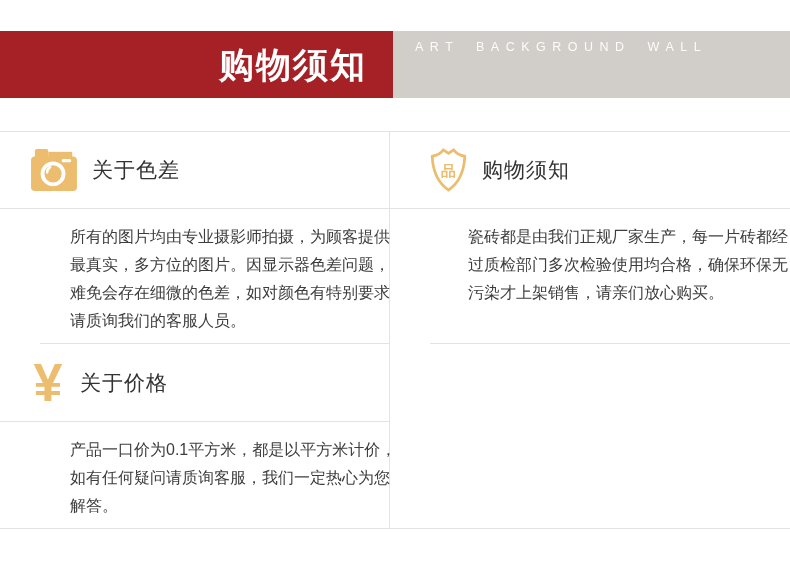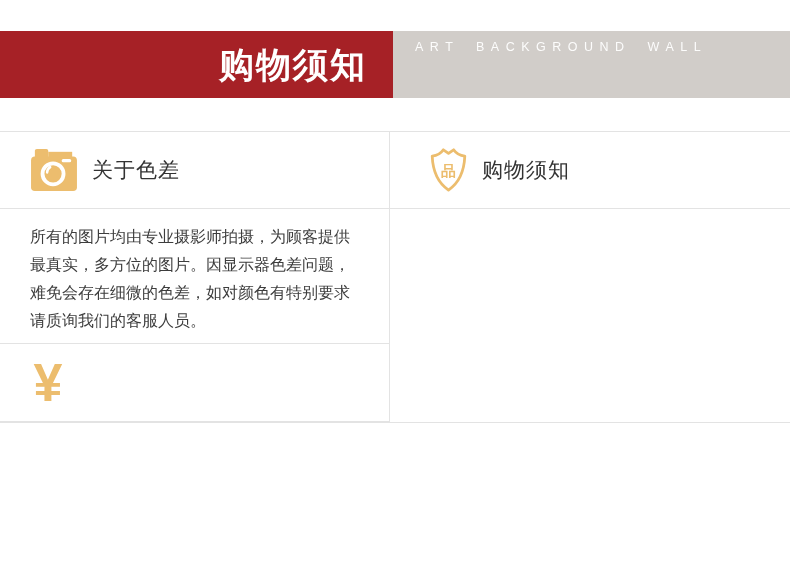--- a/index.html
+++ b/index.html
@@ -58,21 +58,21 @@
     border-bottom:1px solid var(--divider,#e3e3e3);
     padding-left:30px;
   }
   .col-right .sec-head{padding-left:38px;gap:13px;}
   .head-1{height:77px;}
   .head-2{height:78px;}
   .sec-title{
     font-size:21px;color:var(--title-text,#333);letter-spacing:1px;
     white-space:nowrap;
   }
-  .sec-body{padding:14px 26px 0 30px;}
+  .sec-body{padding:14px 26px 0 30px;margin-left:40px;}
   .col-right .sec-body{padding-left:38px;}
   .body-1{height:135px;border-bottom:1px solid var(--divider,#e3e3e3);}
   .body-2{height:106px;}
   .sec-text{
     width:334px;font-size:16px;line-height:28px;color:var(--body-text,#3d3d3d);
     text-align:left;
   }
 
   
   .icon-box{display:flex;align-items:center;justify-content:center;flex:0 0 auto;}
@@ -114,36 +114,43 @@
       </div>
 
       <div class="sec-body body-1">
         <p class="sec-text">所有的图片均由专业摄影师拍摄，为顾客提供最真实，多方位的图片。因显示器色差问题，难免会存在细微的色差，如对颜色有特别要求请质询我们的客服人员。</p>
       </div>
 
       <div class="sec-head head-2">
         <span class="icon-box" style="width:36px;">
           <span class="yuan-glyph">¥</span>
         </span>
+        <span class="sec-title">关于价格</span>
       </div>
 
+      <div class="sec-body body-2">
+        <p class="sec-text">产品一口价为0.1平方米，都是以平方米计价，如有任何疑问请质询客服，我们一定热心为您解答。</p>
+      </div>
 
     </div>
 
     <div class="col col-right">
 
       <div class="sec-head head-1">
         <span class="icon-box">
           <svg width="41" height="47" viewBox="0 0 44 50" aria-hidden="true">
             <path d="M4.5 9.5 C10 9 14 6.5 16.5 2.8 L22 6.6 L27.5 2.8 C30 6.5 34 9 39.5 9.5 C39 22 36 36.5 22 46 C8 36.5 5 22 4.5 9.5 Z" fill="none" stroke="#ecbd6e" stroke-width="3" stroke-linejoin="round"></path>
             <text x="22" y="31" text-anchor="middle" font-size="16" font-weight="bold" fill="#ecbd6e">品</text>
           </svg>
         </span>
         <span class="sec-title">购物须知</span>
       </div>
 
+      <div class="sec-body body-1">
+        <p class="sec-text">瓷砖都是由我们正规厂家生产，每一片砖都经过质检部门多次检验使用均合格，确保环保无污染才上架销售，请亲们放心购买。</p>
+      </div>
 
 
 
     </div>
   </div>
 
 </div>
 
 </body></html>

